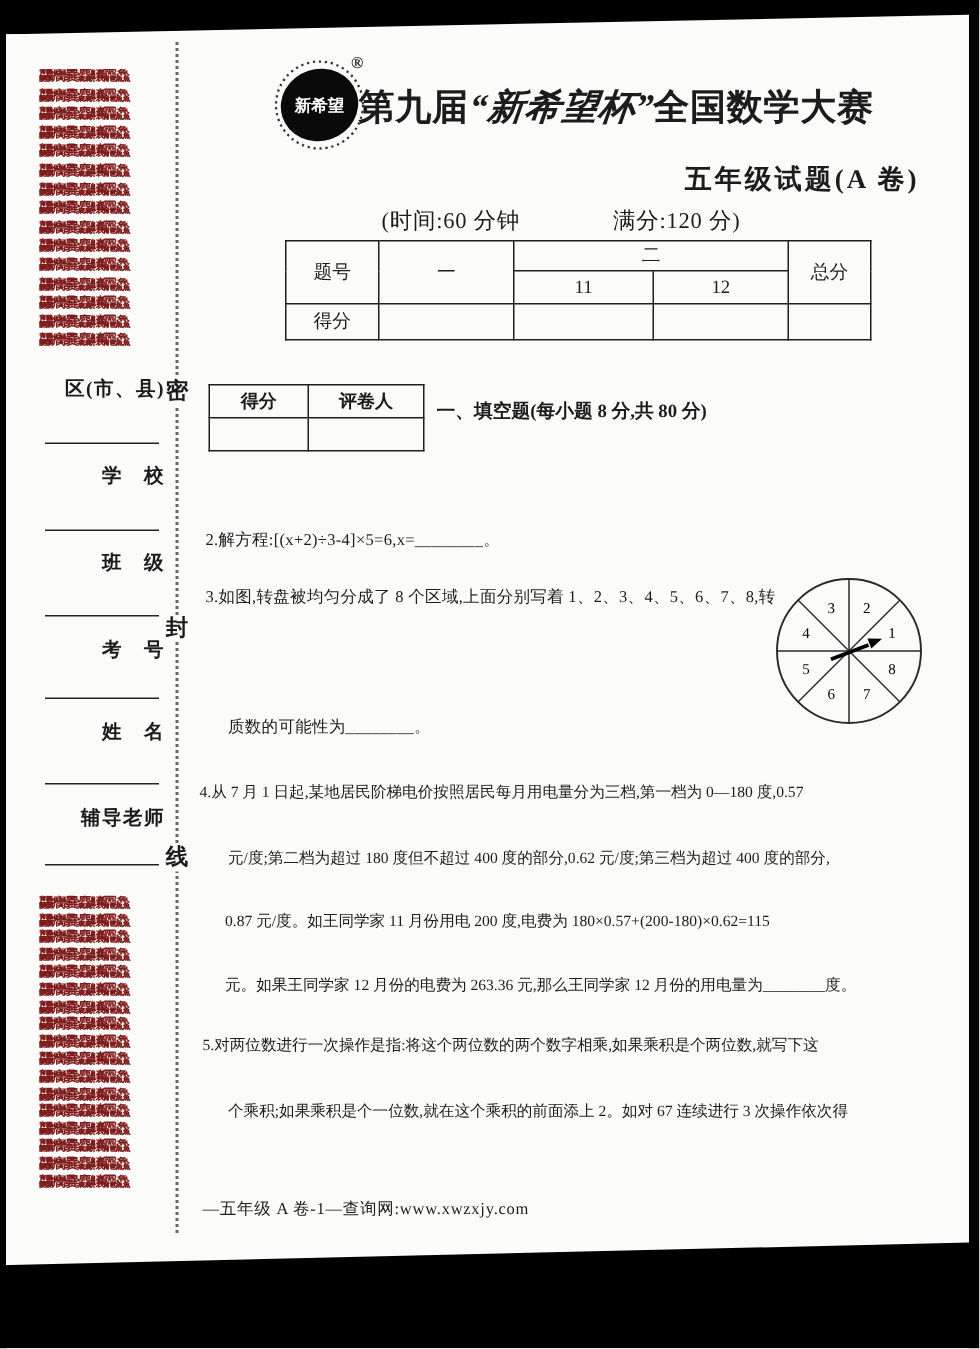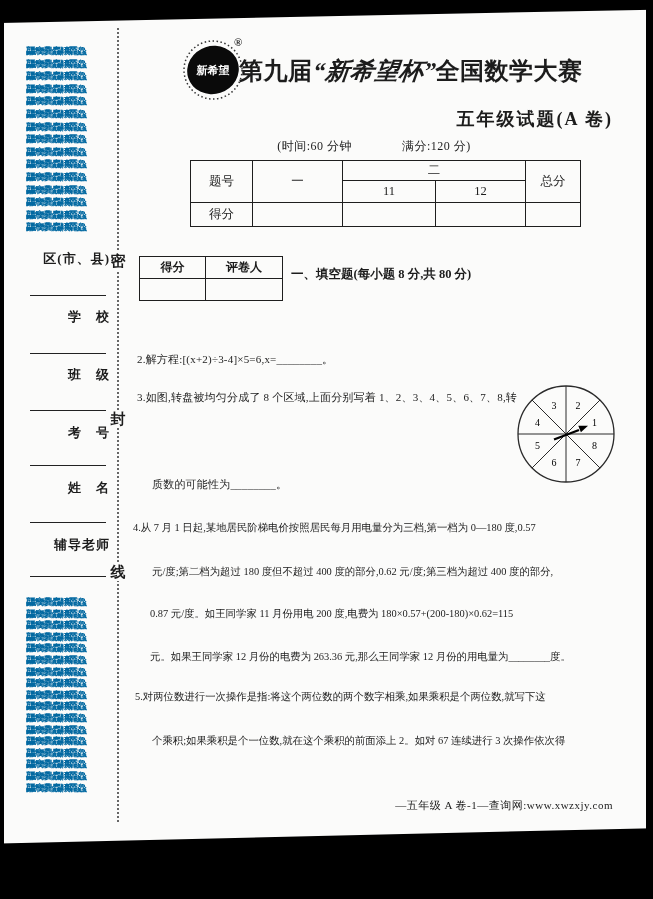--- a/index.html
+++ b/index.html
@@ -5,50 +5,50 @@
   html,body{margin:0;padding:0;background:#e8e8e8;}
   #page{position:relative;width:653px;height:899px;background:#fbfbfa;overflow:hidden;
         font-family:"Liberation Serif","DejaVu Serif",serif;color:#1c1c1c;}
   
   .edge{position:absolute;background:#000;}
   #edge-top{left:0;top:0;width:653px;height:23px;clip-path:polygon(0 0,100% 0,100% 42%,0 100%);}
   #edge-left{left:0;top:0;width:4px;height:899px;}
   #edge-right{left:646px;top:0;width:7px;height:899px;}
   #edge-bottom{left:0;top:826px;width:653px;height:73px;clip-path:polygon(0 24%,100% 3%,100% 100%,0 100%);}
   
-  .pattern{position:absolute;left:26px;width:76px;overflow:hidden;font-weight:bold;color:#0369a1;}
+  .pattern{position:absolute;left:26px;width:76px;overflow:hidden;font-weight:bold;color:#7f1d1d;}
   .pattern div{font-size:10px;letter-spacing:-1.5px;white-space:nowrap;transform:scaleY(.92);transform-origin:top left;}
   #pattern-top{top:46px;height:190px;}
   #pattern-top div{line-height:12.6px;}
   #pattern-bottom{top:597px;height:198px;}
   #pattern-bottom div{line-height:11.6px;}
   .side-label{position:absolute;left:24px;width:86px;text-align:right;font-size:13px;
               letter-spacing:1px;font-weight:bold;white-space:nowrap;}
   .side-line{position:absolute;left:30px;width:76px;border-top:1.5px solid #222;}
   #seal-line{position:absolute;left:117px;top:28px;height:794px;border-left:2px dotted #666;}
   .seal-char{position:absolute;left:109px;width:18px;text-align:center;font-size:15px;font-weight:bold;
              background:#fbfbfa;line-height:18px;}
   
   #logo{position:absolute;left:183px;top:38px;}
   #reg-mark{position:absolute;left:234px;top:36px;font-size:11px;font-weight:bold;}
   #title{position:absolute;left:239px;top:55px;font-size:24px;font-weight:bold;white-space:nowrap;letter-spacing:.5px;}
   #title .quoted{font-style:italic;transform:skewX(-6deg);display:inline-block;}
   #subtitle{position:absolute;left:135px;top:107px;width:478px;text-align:right;font-size:18px;font-weight:bold;letter-spacing:2px;}
-  #meta{position:absolute;left:135px;top:138px;width:478px;text-align:center;font-size:12px;letter-spacing:.5px;}
+  #meta{position:absolute;left:135px;top:138px;width:478px;text-align:center;font-size:15px;letter-spacing:.5px;}
   
   table{border-collapse:collapse;table-layout:fixed;}
   td{border:1.6px solid #1e1e1e;text-align:center;font-size:12.5px;padding:0;overflow:hidden;}
   #score-table{position:absolute;left:190px;top:160px;width:390px;}
   #grader-box{position:absolute;left:139px;top:256px;width:143px;}
   #grader-box td{font-size:12px;font-weight:bold;height:21px;}
   
   #section-title{position:absolute;left:291px;top:266px;font-size:12.5px;font-weight:bold;white-space:nowrap;}
   .qline{position:absolute;font-size:11px;white-space:nowrap;letter-spacing:.2px;}
   .qline.long{font-size:10.4px;letter-spacing:0;}
-  #footer{position:absolute;left:135px;top:798px;width:478px;text-align:right;font-size:11px;letter-spacing:.5px;}
+  #footer{position:absolute;left:135px;top:798px;width:478px;text-align:left;font-size:11px;letter-spacing:.5px;}
   #spinner{position:absolute;left:510px;top:381px;}
   svg text{font-family:"Liberation Serif","DejaVu Serif",serif;}
 </style>
 </head>
 <body>
 
 <div id="page">
 
   <div class="edge" id="edge-top"></div>
   <div class="edge" id="edge-left"></div>

